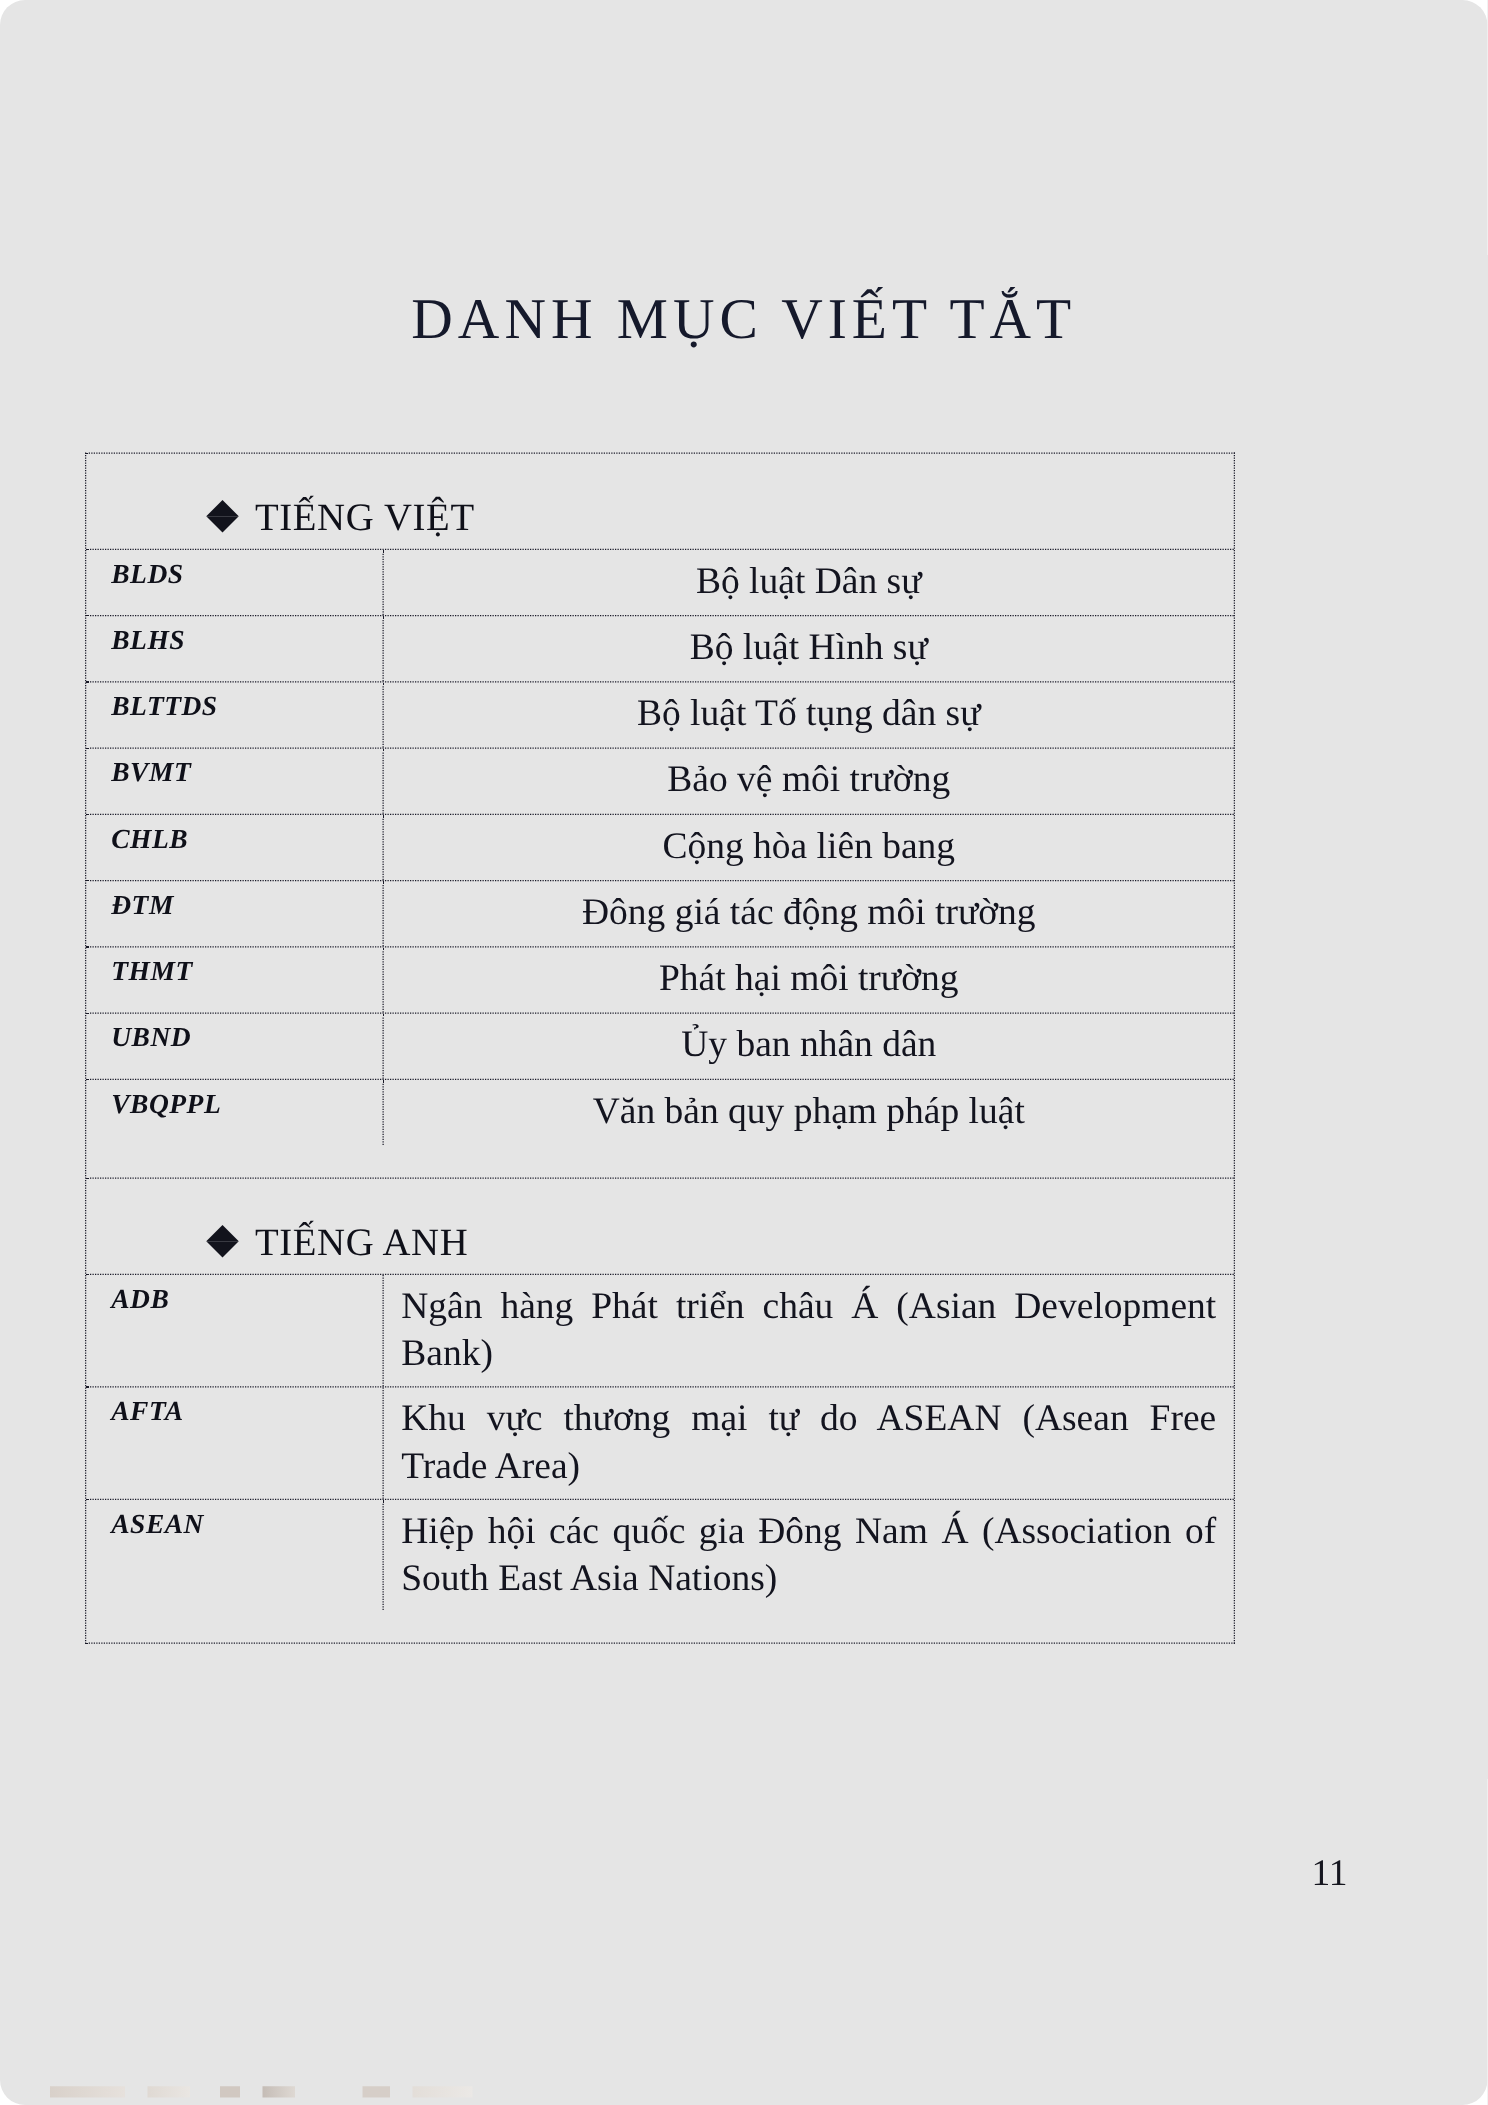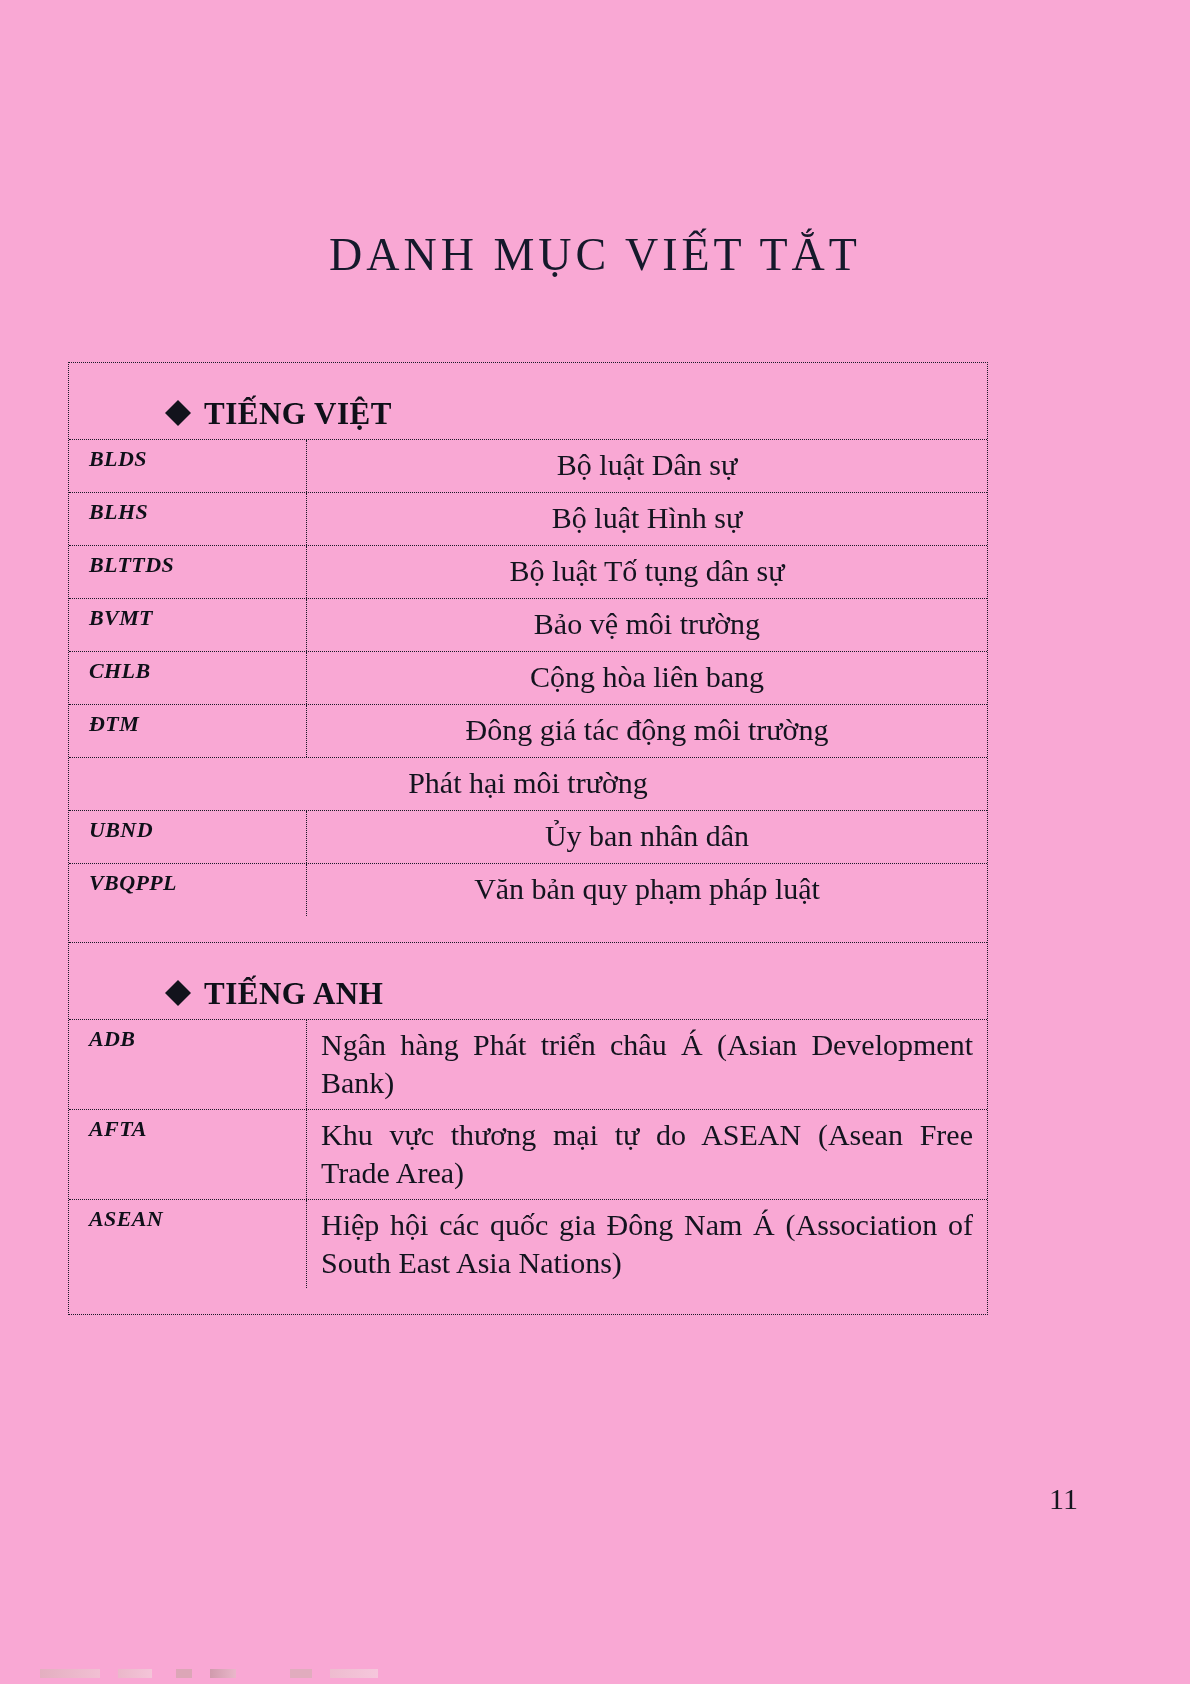--- a/index.html
+++ b/index.html
@@ -12,21 +12,22 @@
     background: #ffffff;
     font-family: "Liberation Serif", "DejaVu Serif", serif;
     color: #12131c;
     position: relative;
     overflow: hidden;
   }
 
   .page {
     position: absolute;
     inset: 0;
-    background: #f9a8d4;
+    background: #e5e5e5;
+    border-radius: 20px;
   }
 
   
   .page-title {
     position: absolute;
     top: 228px;
     left: 0;
     width: 1190px;
     text-align: center;
     font-size: 46px;
@@ -71,21 +72,21 @@
   .diamond::after {
     content: "";
     position: absolute;
     left: -13px; top: 13px;
     width: 0; height: 0;
     border: 13px solid transparent;
     border-top-color: #12131c;
   }
   .section-label {
     font-size: 31px;
-    font-weight: bold;
+    font-weight: normal;
     letter-spacing: 0.5px;
     color: #0f1019;
     line-height: 1;
   }
 
   
   .entry {
     display: flex;
     border-top: 1px dotted #1a1a28;
     min-height: 52px;
@@ -179,20 +180,21 @@
       </div>
       <div class="entry">
         <div class="abbr-cell">CHLB</div>
         <div class="desc-cell">Cộng hòa liên bang</div>
       </div>
       <div class="entry">
         <div class="abbr-cell">ĐTM</div>
         <div class="desc-cell">Đông giá tác động môi trường</div>
       </div>
       <div class="entry">
+        <div class="abbr-cell">THMT</div>
         <div class="desc-cell">Phát hại môi trường</div>
       </div>
       <div class="entry">
         <div class="abbr-cell">UBND</div>
         <div class="desc-cell">Ủy ban nhân dân</div>
       </div>
       <div class="entry">
         <div class="abbr-cell">VBQPPL</div>
         <div class="desc-cell">Văn bản quy phạm pháp luật</div>
       </div>

